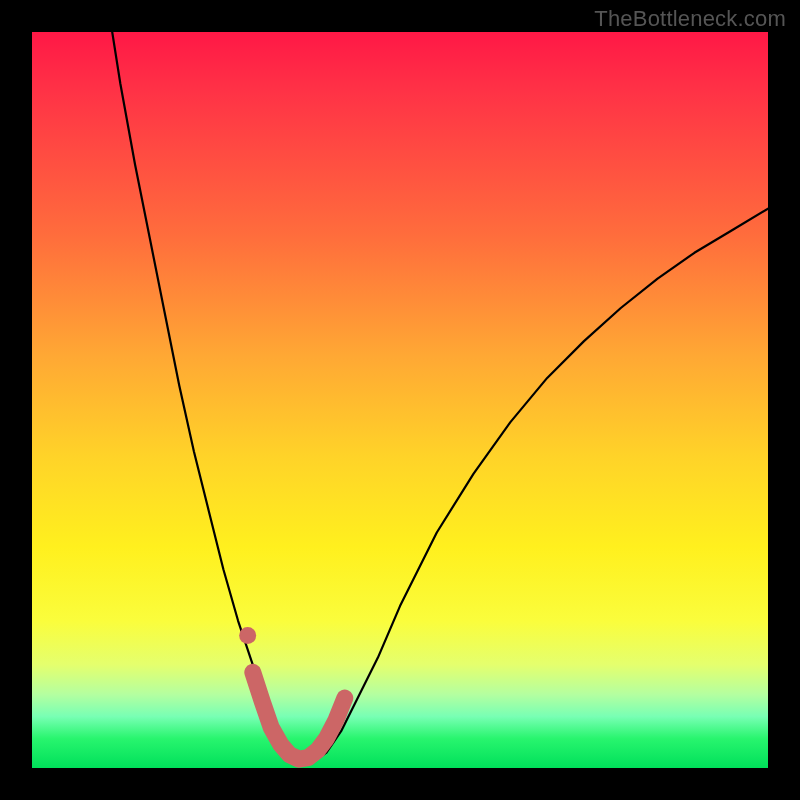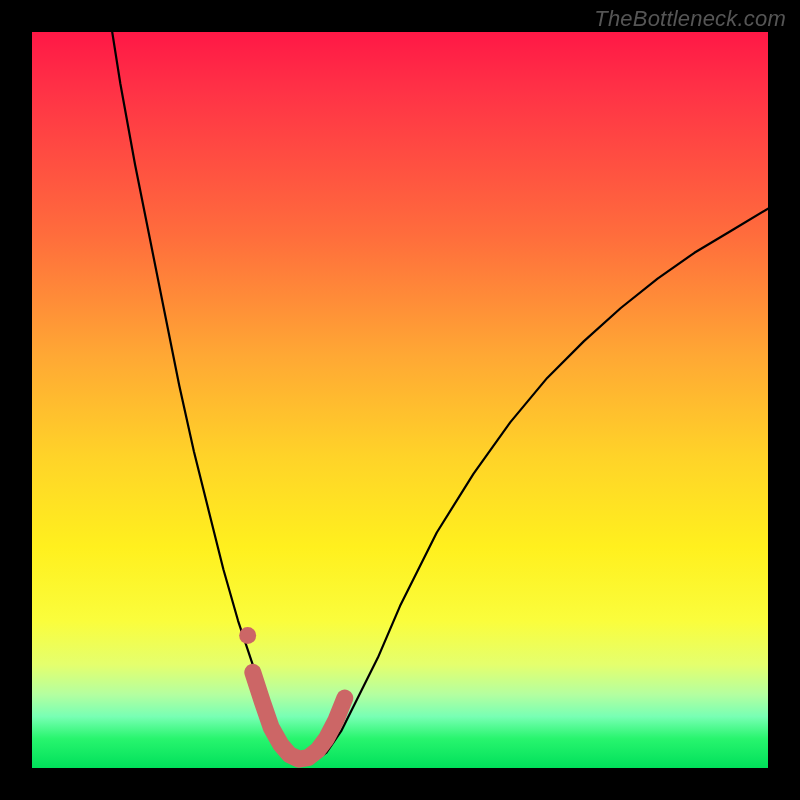--- a/index.html
+++ b/index.html
@@ -43,21 +43,20 @@
   }
   .watermark {
     position: absolute;
     top: 6px;
     right: 14px;
     font-size: 22px;
     font-weight: 500;
     color: #555;
     letter-spacing: 0.2px;
     user-select: none;
-    font-style: italic;
   }
   svg.curve {
     position: absolute;
     left: 0;
     top: 0;
     width: 736px;
     height: 736px;
   }
 </style>
 </head>

